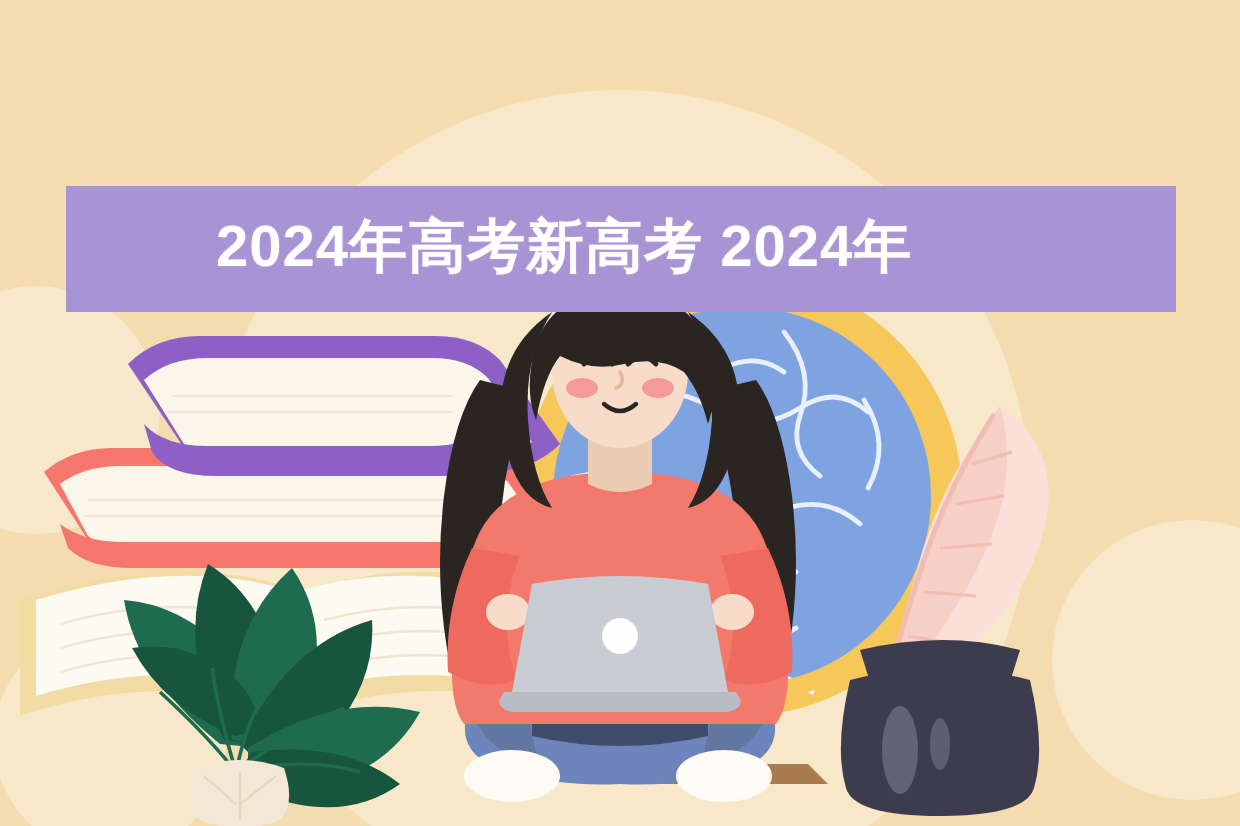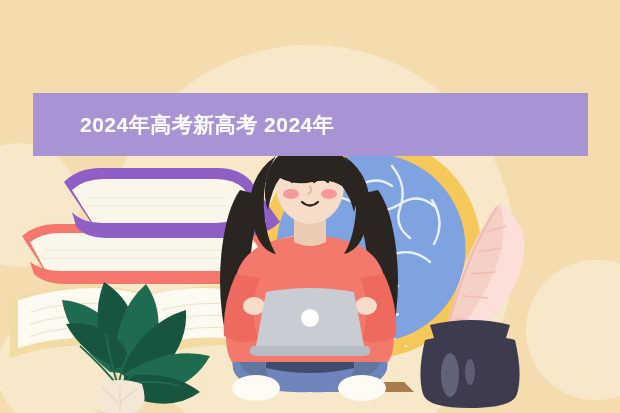--- a/index.html
+++ b/index.html
@@ -8,22 +8,22 @@
     font-family:"Liberation Sans","DejaVu Sans",sans-serif;
     background:#f4dcaf;
   }
   #stage{position:relative;width:620px;height:413px;overflow:hidden;background:#f4dcaf;}
   .layer{position:absolute;left:0;top:0;width:620px;height:413px;}
   .banner{
     position:absolute;left:33px;top:93px;width:555px;height:63px;
     background:#a894d4;display:flex;align-items:center;z-index:40;
   }
   .banner-text{
-    color:#ffffff;font-weight:bold;font-size:21px;letter-spacing:0.5px;
-    padding-left:47px;line-height:1;white-space:nowrap;
+    color:#ffffff;font-weight:bold;font-size:29px;letter-spacing:0.5px;
+    padding-left:75px;line-height:1;white-space:nowrap;
     text-shadow:0 0 1px rgba(255,255,255,.25);
   }
 </style>
 </head>
 <body>
 
 <div id="stage">
 
   <svg class="layer" viewBox="0 0 620 413" preserveAspectRatio="none">
     <rect x="0" y="0" width="620" height="413" fill="#f4dcaf"></rect>

